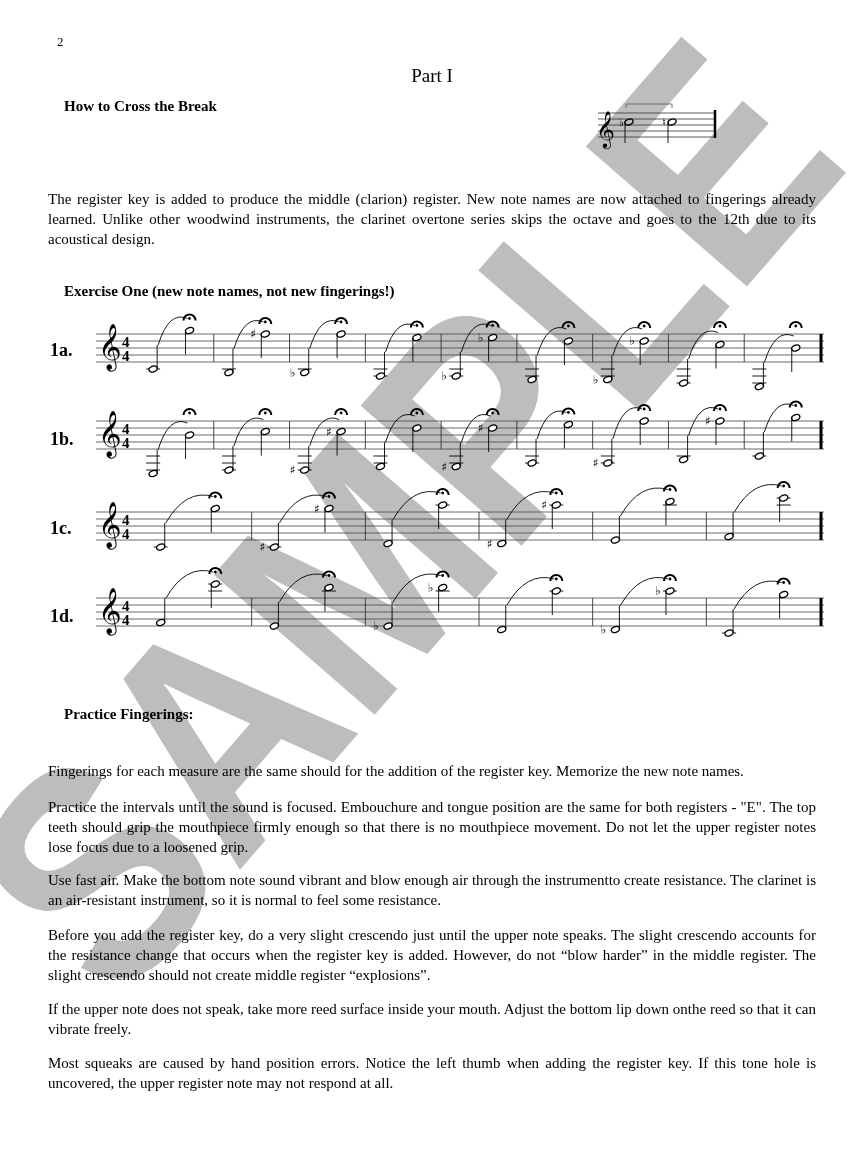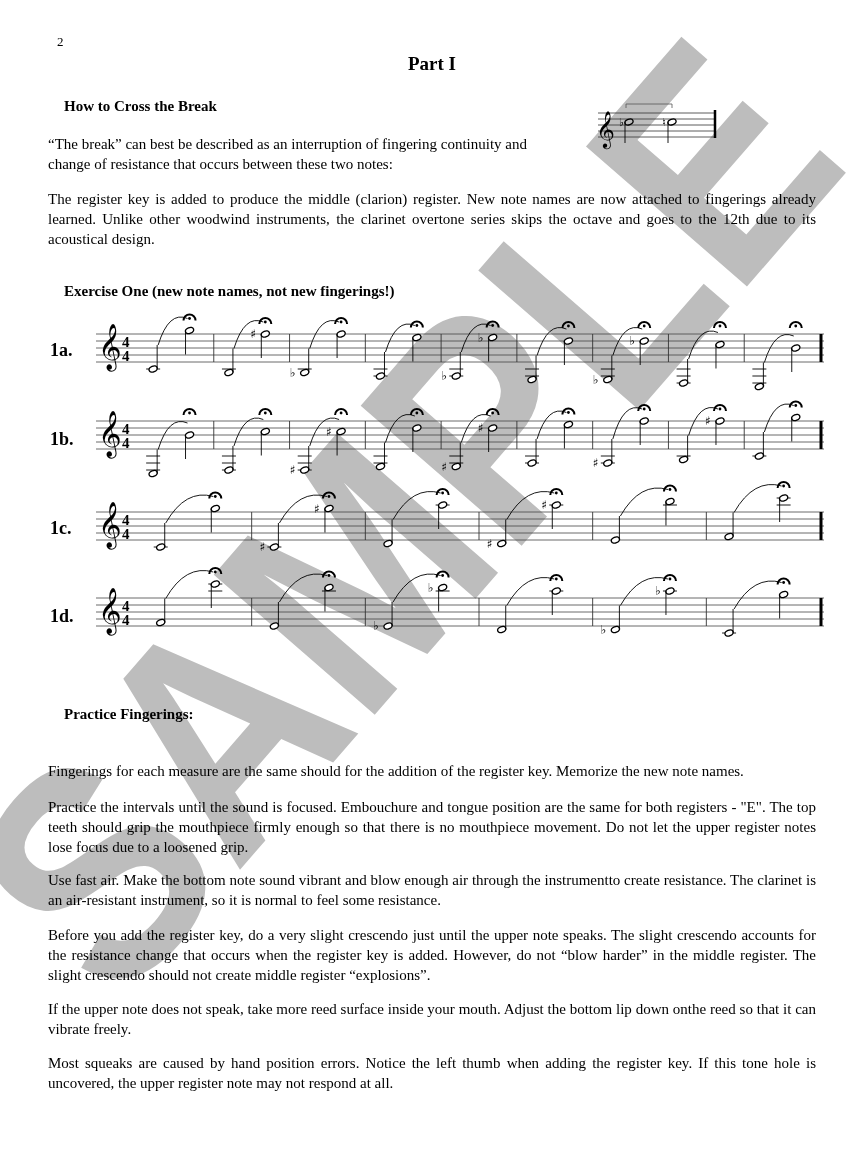--- a/index.html
+++ b/index.html
@@ -1,41 +1,40 @@
 <!DOCTYPE html>
 <html><head>
 <meta charset="utf-8">
 <style>
   html, body { margin:0; padding:0; background:#ffffff; }
   body { width:864px; height:1152px; position:relative; overflow:hidden;
          font-family:"Liberation Serif","DejaVu Serif",serif; color:#000; }
   .page-num { position:absolute; left:57px; top:34px; font-size:13px; }
-  .title { position:absolute; left:0; width:864px; top:53px; text-align:center;
-           font-size:19px; font-weight:bold; }
+  .title { position:absolute; left:0; width:864px; top:65px; text-align:center;
+           font-size:19px; font-weight:normal; }
   .h { position:absolute; left:64px; font-size:15px; font-weight:bold; }
   .p { position:absolute; left:48px; width:768px; font-size:15px; line-height:20px; text-align:justify; }
   .break-ex { position:absolute; left:596px; top:100px; }
   .exercise-label { position:absolute; left:50px; font-size:18px; font-weight:bold; }
   svg.staff { position:absolute; left:96px; width:730px; height:110px; overflow:visible; }
   .watermark { position:absolute; left:0; top:0; width:864px; height:1152px; pointer-events:none; }
   .txt-layer { position:absolute; left:0; top:0; width:864px; height:1152px; }
 </style>
 </head>
 <body>
 
 <svg class="watermark" viewBox="0 0 864 1152">
   <text id="wm" x="0" y="0" fill="#bdbdbd" font-family="Liberation Sans, sans-serif" font-weight="bold" font-size="310" transform="translate(118,1010) rotate(-49)" textLength="1120" lengthAdjust="spacingAndGlyphs">SAMPLE</text>
 </svg>
 
 <div class="txt-layer">
   <div class="page-num">2</div>
   <div class="title">Part I</div>
 
   <div class="h" style="top:98px;">How to Cross the Break</div>
-  <div class="p" style="top:134px; width:520px; text-align:left;">“The break” can best be described as an interruption of fingering continuity and change of resistance that occurs between these two notes:</div>
 
   <svg class="break-ex" width="130" height="50">
     <g stroke="#333" stroke-width="0.8">
       <line x1="2" y1="13" x2="118" y2="13"></line>
         <line x1="2" y1="19" x2="118" y2="19"></line>
       <line x1="2" y1="25" x2="118" y2="25"></line>
         <line x1="2" y1="31" x2="118" y2="31"></line>
       <line x1="2" y1="37" x2="118" y2="37"></line>
     </g>
     <line x1="119" y1="10" x2="119" y2="38" stroke="#000" stroke-width="2.5"></line>

